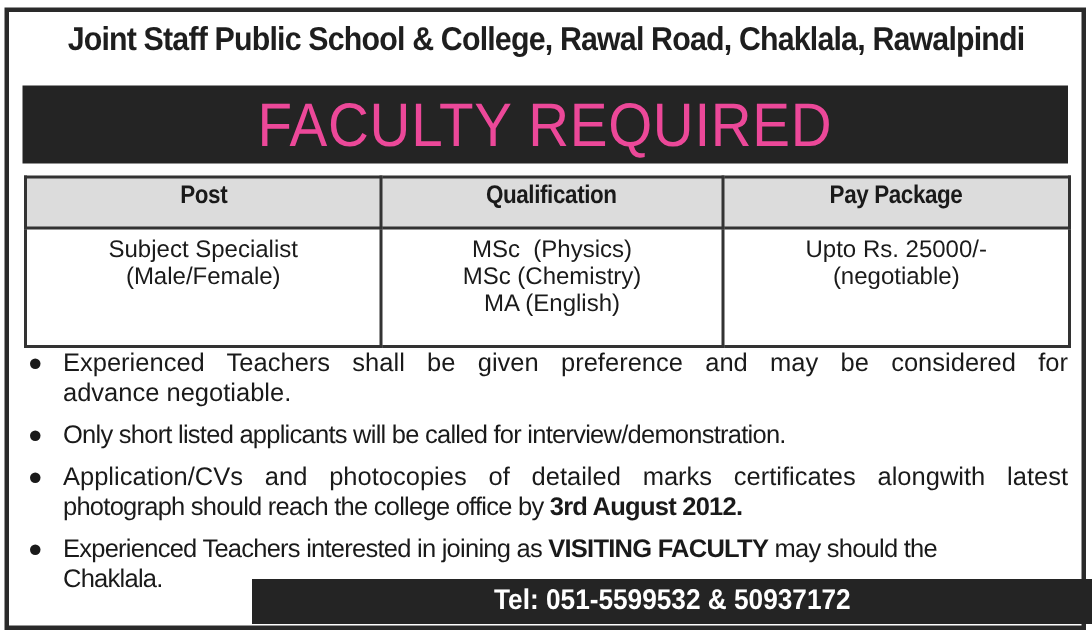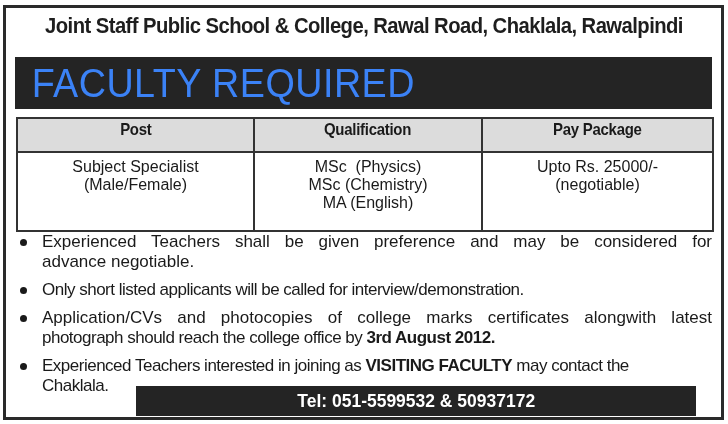--- a/index.html
+++ b/index.html
@@ -1,34 +1,34 @@
 <!DOCTYPE html>
 <html><head>
   <meta charset="utf-8">
   <style>
     html, body { margin:0; padding:0; background:#ffffff; }
     body { width:728px; height:424px; position:relative; overflow:hidden; font-family:"Liberation Sans", sans-serif; color:#1a1a1a; }
     .frame { position:absolute; left:3px; top:5px; width:715px; height:409px; border:3px solid #2a2a2a; background:#fff; }
     .title { position:absolute; left:0; top:13px; width:728px; text-align:center; font-family:"Liberation Sans", sans-serif; font-weight:bold; font-size:22px; letter-spacing:-0.6px; transform:scaleX(0.92); transform-origin:center; color:#1e1e1e; white-space:nowrap; }
-    .banner { position:absolute; left:15px; top:57px; width:697px; height:52px; background:#242424; color:#3b82f6; text-align:left; font-size:41px; line-height:52px; letter-spacing:0.5px; transform-origin:center; }
+    .banner { position:absolute; left:15px; top:57px; width:697px; height:52px; background:#242424; color:#ec4899; text-align:center; font-size:41px; line-height:52px; letter-spacing:0.5px; transform-origin:center; }
     .banner span { display:inline-block; transform:scaleX(0.92); }
     table.grid { position:absolute; left:16px; top:117px; width:696px; border-collapse:collapse; table-layout:fixed;border-radius:11px; }
     table.grid th, table.grid td { border:2px solid #333; text-align:center; vertical-align:top; }
     table.grid th { background:#dcdcdc; height:30px; font-size:17px; font-weight:bold; letter-spacing:-0.3px; }
     table.grid th span { display:inline-block; transform:scaleX(0.88); }
     table.grid td { height:71px; font-size:16px; font-weight:normal; line-height:18px; padding-top:5px; }
     .cell-line { display:block; }
     .qual { display:inline-block; text-align:center; }
     .bullets { position:absolute; left:18px; top:232px; width:694px; margin:0; padding:0; list-style:none; font-size:17px; line-height:20px; }
     .bullets li { position:relative; padding-left:24px; margin-bottom:8px; text-align:justify; text-align-last:left; }
     .bullets li .dot { position:absolute; left:2px; top:7px; width:7px; height:7px; border-radius:50%; background:#1a1a1a; }
     .bullets li.just { text-align:justify; }
     .bullets li.just .first { display:block; text-align:justify; text-align-last:justify; }
     .condensed { letter-spacing:-0.5px; }
-    .telbar { position:absolute; left:136px; top:386px; width:560px; height:30px; background:#242424; color:#fff; font-weight:bold; font-size:19px; line-height:30px; text-align:center; }
+    .telbar { position:absolute; left:168px; top:386px; width:560px; height:30px; background:#242424; color:#fff; font-weight:bold; font-size:19px; line-height:30px; text-align:center; }
     .telbar span { display:inline-block; transform:scaleX(0.92); }
   </style>
 </head>
 <body>
 
 <div class="frame"></div>
 
 <div class="title">Joint Staff Public School &amp; College, Rawal Road, Chaklala, Rawalpindi</div>
 
 <div class="banner">
@@ -74,25 +74,25 @@
     <span class="dot"></span>
     <span class="first">Experienced Teachers shall be given preference and may be considered for</span>
     <span>advance negotiable.</span>
   </li>
   <li class="condensed">
     <span class="dot"></span>
     <span>Only short listed applicants will be called for interview/demonstration.</span>
   </li>
   <li class="just">
     <span class="dot"></span>
-    <span class="first">Application/CVs and photocopies of college marks certificates alongwith latest</span>
+    <span class="first">Application/CVs and photocopies of detailed marks certificates alongwith latest</span>
     <span class="condensed"><span>photograph should reach the college office by </span><b>3rd August 2012.</b></span>
   </li>
   <li class="condensed">
     <span class="dot"></span>
-    <span style="display:block"><span>Experienced Teachers interested in joining as </span><b>VISITING FACULTY</b><span> may contact the</span></span>
+    <span style="display:block"><span>Experienced Teachers interested in joining as </span><b>VISITING FACULTY</b><span> may should the</span></span>
     <span>Chaklala.</span>
   </li>
 </ul>
 
 <div class="telbar">
   <span>Tel: 051-5599532 &amp; 50937172</span>
 </div>
 
 </body></html>

